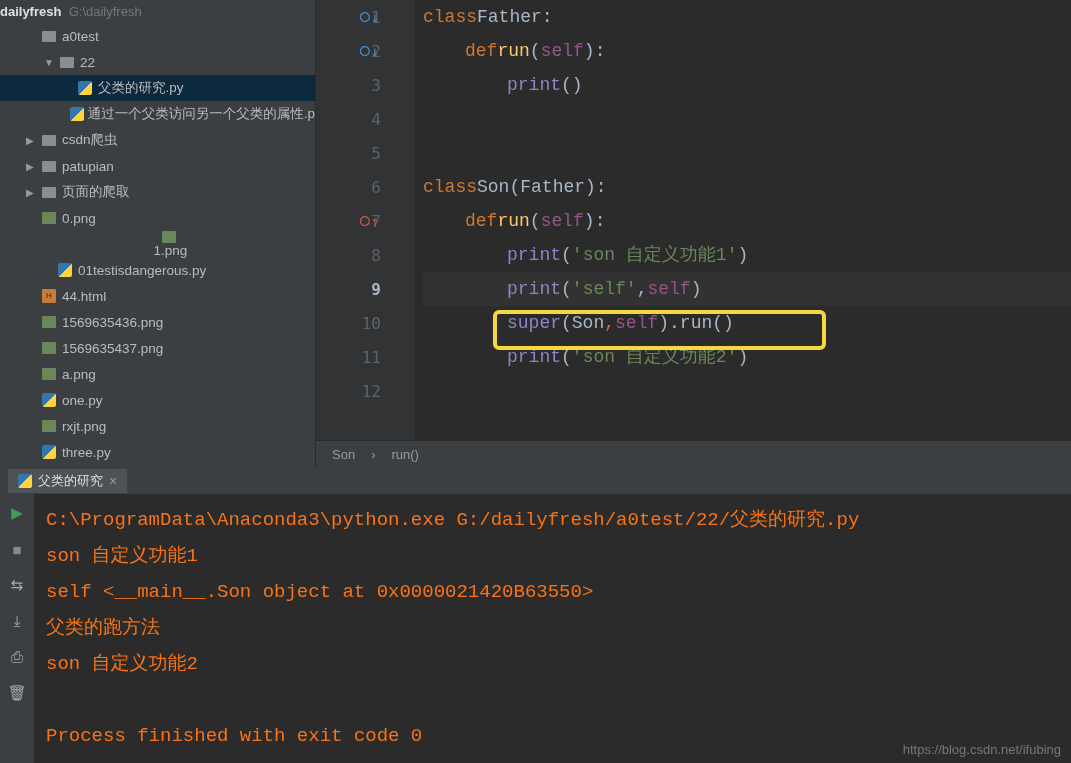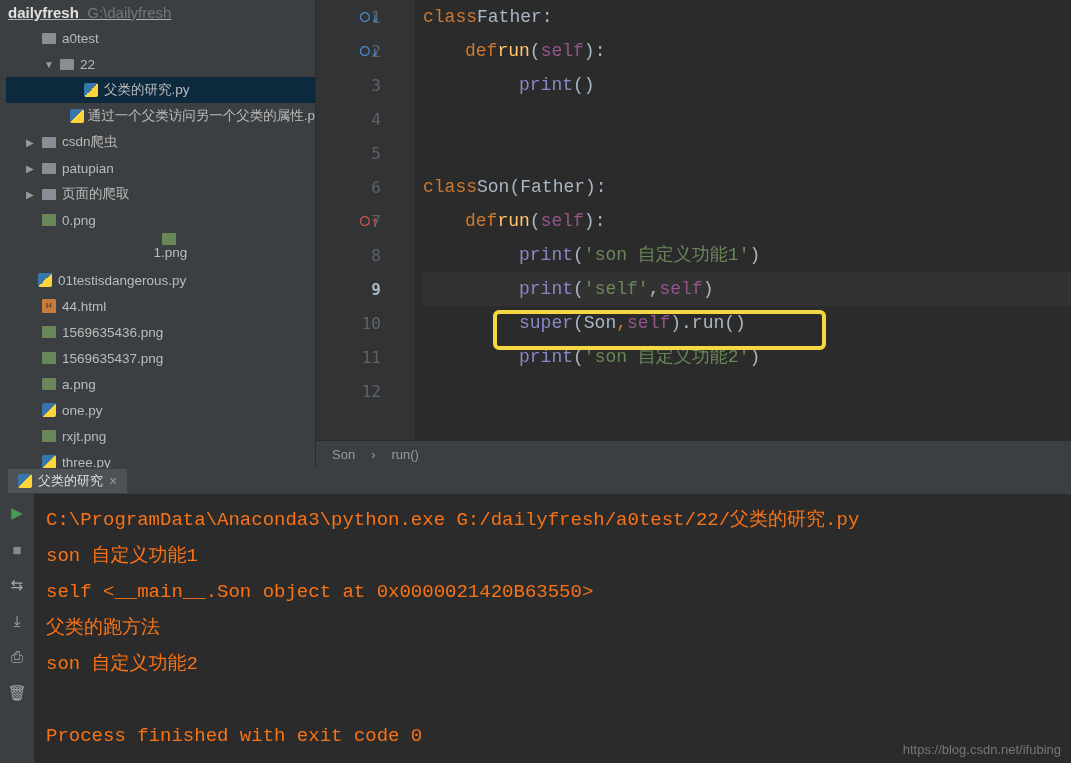--- a/index.html
+++ b/index.html
@@ -19,24 +19,23 @@
   height: 468px;
 }
 .sidebar {
   width: 316px;
   background: #3c3f41;
   border-right: 1px solid #2b2b2b;
   padding-top: 0;
   overflow: hidden;
 }
 .sidebar-header {
-  padding: 4px 8px;
-  font-size: 15px;
+  padding: 4px 0;
+  font-size: 13px;
   color: #b0b0b0;
-  text-decoration: underline;
 }
 .sidebar-header b { color: #e0e0e0; font-weight: bold; }
 .tree-item {
   display: flex;
   align-items: center;
   height: 26px;
   padding-left: 8px;
   font-size: 13.5px;
   color: #bbbbbb;
   white-space: nowrap;
@@ -132,21 +131,21 @@
 .gi-down { color: #4a88c7; }
 .gi-up { color: #c75450; }
 .fold-strip {
   width: 14px;
   background: #313335;
 }
 .kw { color: #cc7832; }
 .fn { color: #ffc66d; }
 .self { color: #94558d; }
 .str { color: #6a8759; }
-.builtin { color: #8888c6; margin-left: 12px; }
+.builtin { color: #8888c6; }
 .highlight-box {
   position: absolute;
   border: 4px solid #f5d742;
   border-radius: 6px;
   pointer-events: none;
 }
 .breadcrumb {
   height: 28px;
   background: #3c3f41;
   border-top: 1px solid #2b2b2b;
@@ -225,21 +224,21 @@
         <div class="tree-item" style="padding-left: 26px;">
           <span class="arrow"></span>
           <span class="icon folder-icon open"></span>
           <span>a0test</span>
         </div>
         <div class="tree-item" style="padding-left: 44px;">
           <span class="arrow">▼</span>
           <span class="icon folder-icon open"></span>
           <span>22</span>
         </div>
-        <div class="tree-item selected" style="padding-left: 62px; margin-left: 6px;">
+        <div class="tree-item selected" style="padding-left: 62px;">
           <span class="arrow"></span>
           <span class="icon">
             <span class="py-icon"></span>
           </span>
           <span>父类的研究.py</span>
         </div>
         <div class="tree-item" style="padding-left: 62px;">
           <span class="arrow"></span>
           <span class="icon">
             <span class="py-icon"></span>
@@ -268,21 +267,21 @@
           </span>
           <span>0.png</span>
         </div>
         <div class="tree-item" style="padding-left: 26px; flex-direction: column;">
           <span class="arrow"></span>
           <span class="icon">
             <span class="img-icon"></span>
           </span>
           <span>1.png</span>
         </div>
-        <div class="tree-item" style="padding-left: 22px; margin-top: 8px;">
+        <div class="tree-item" style="padding-left: 42px;">
           <span class="arrow"></span>
           <span class="icon">
             <span class="py-icon"></span>
           </span>
           <span>01testisdangerous.py</span>
         </div>
         <div class="tree-item" style="padding-left: 26px;">
           <span class="arrow"></span>
           <span class="icon">
             <span class="html-icon">H</span>

